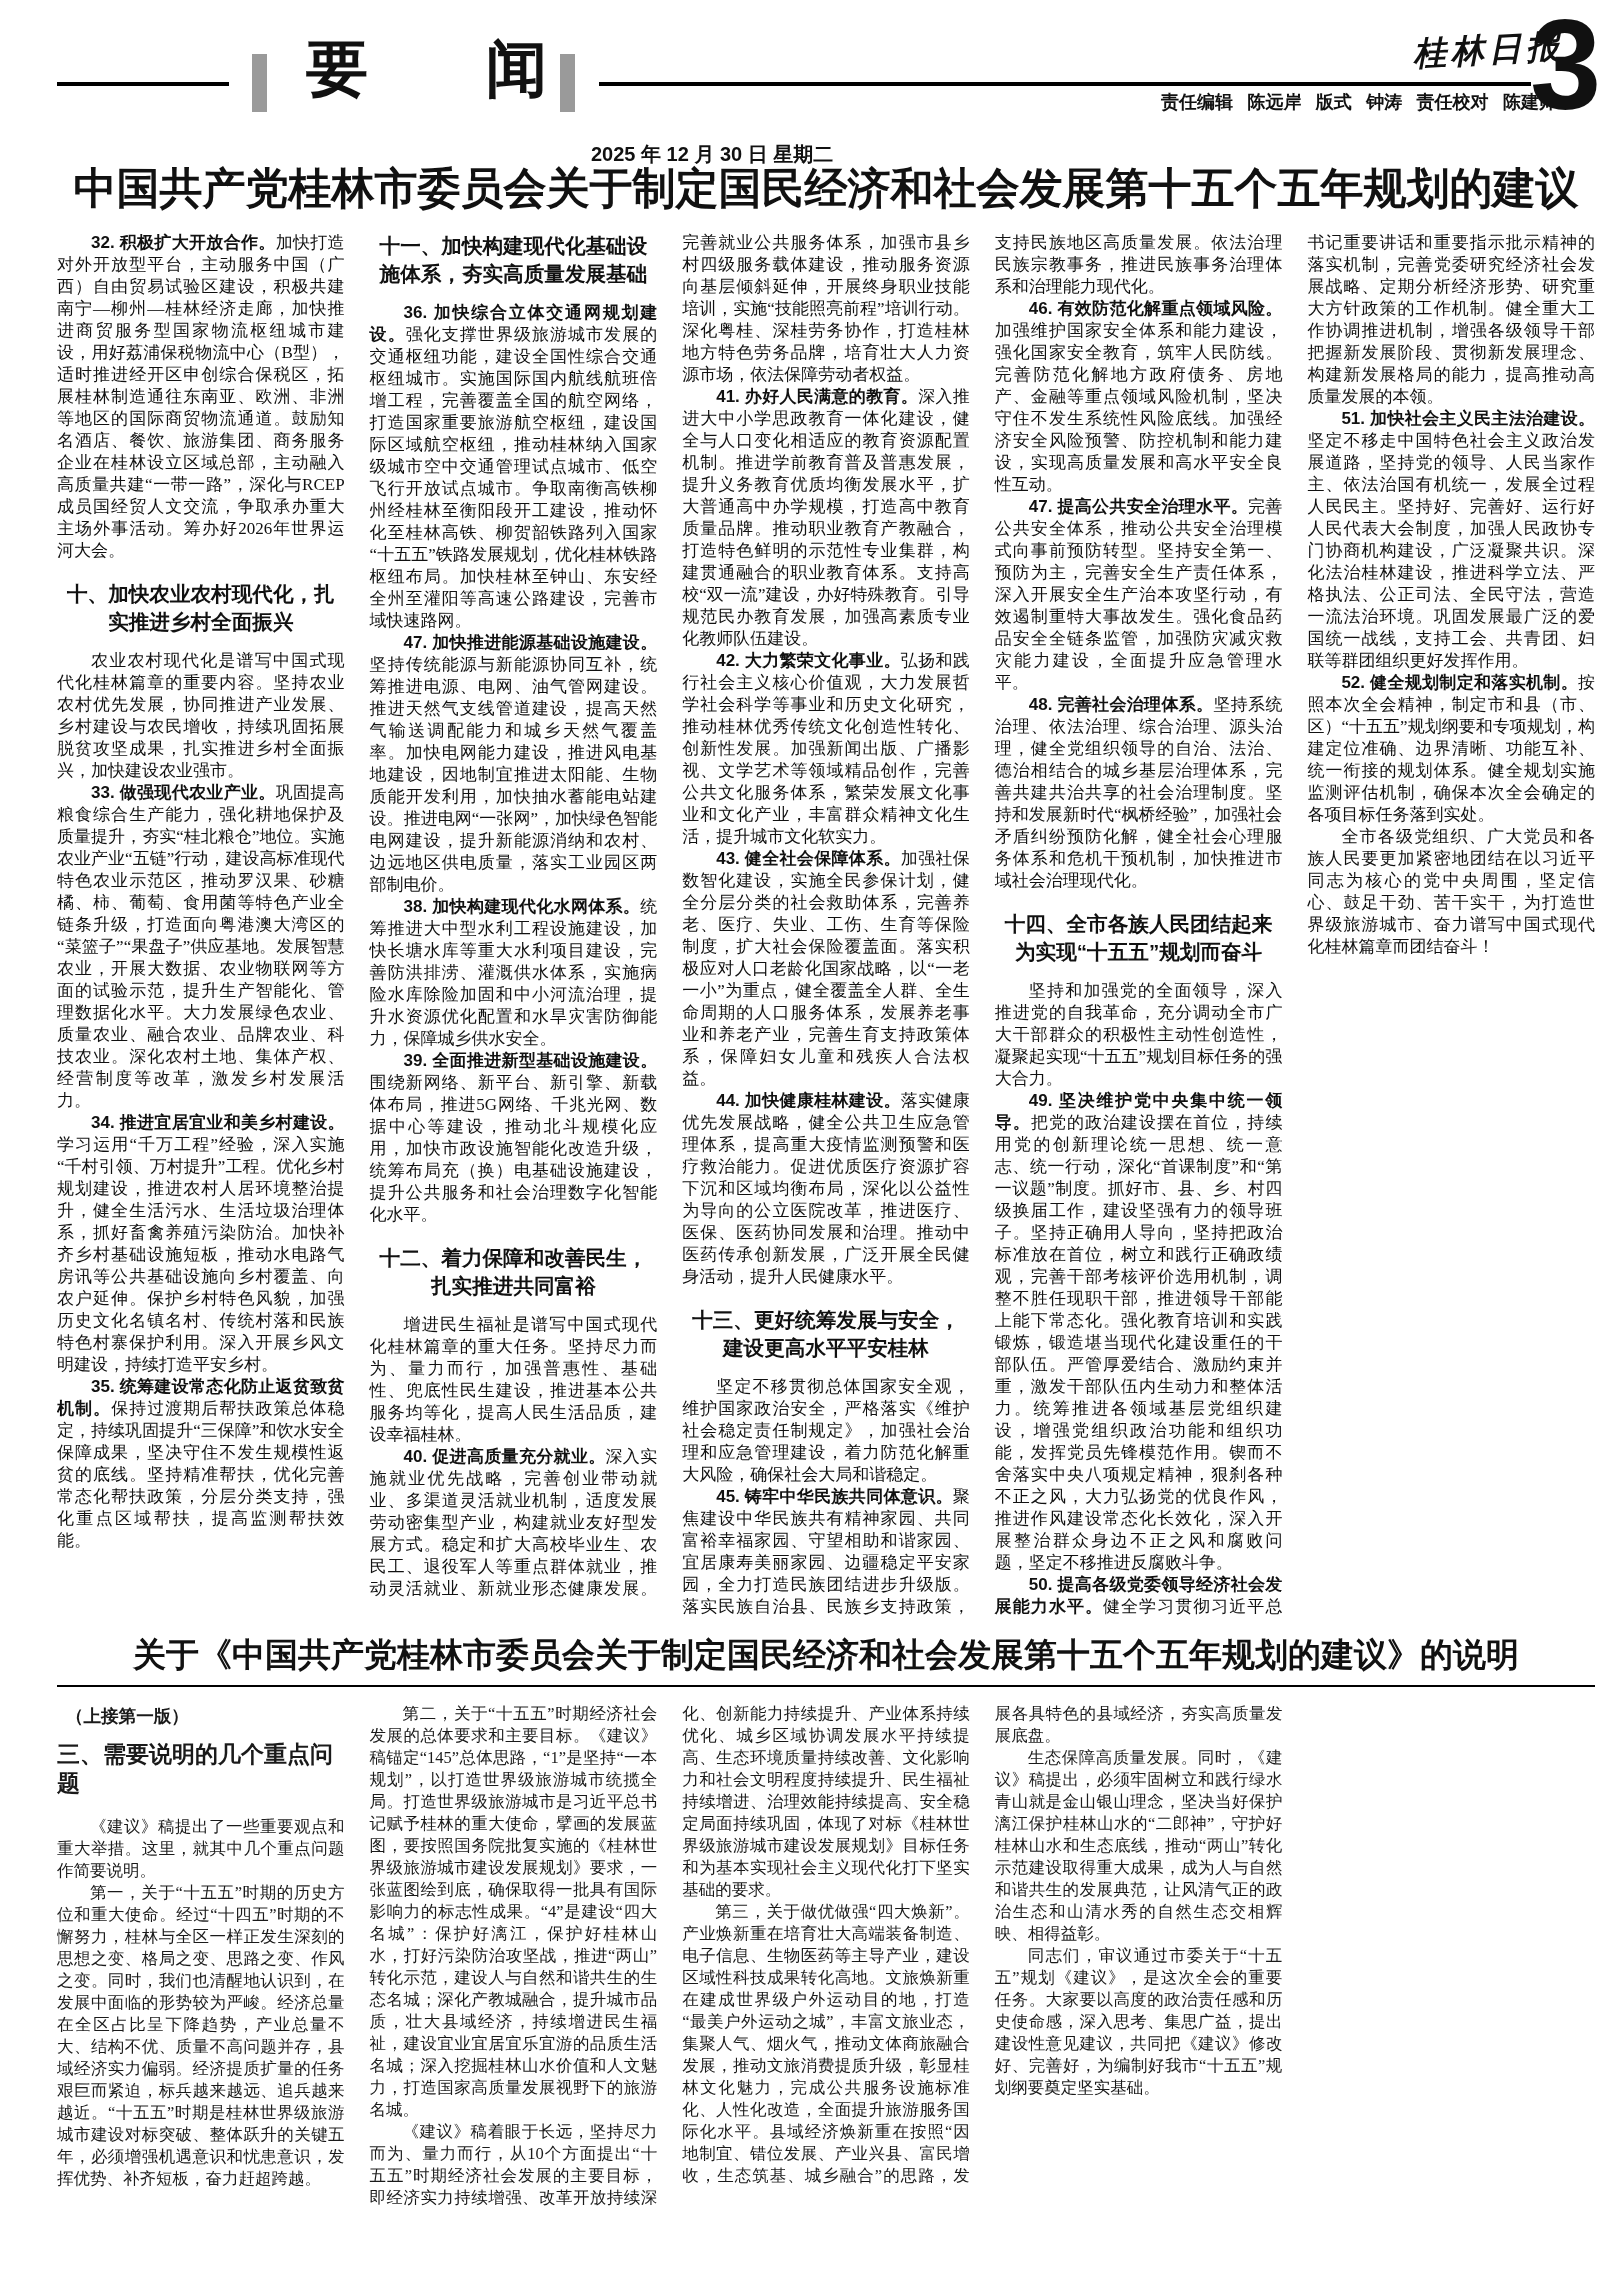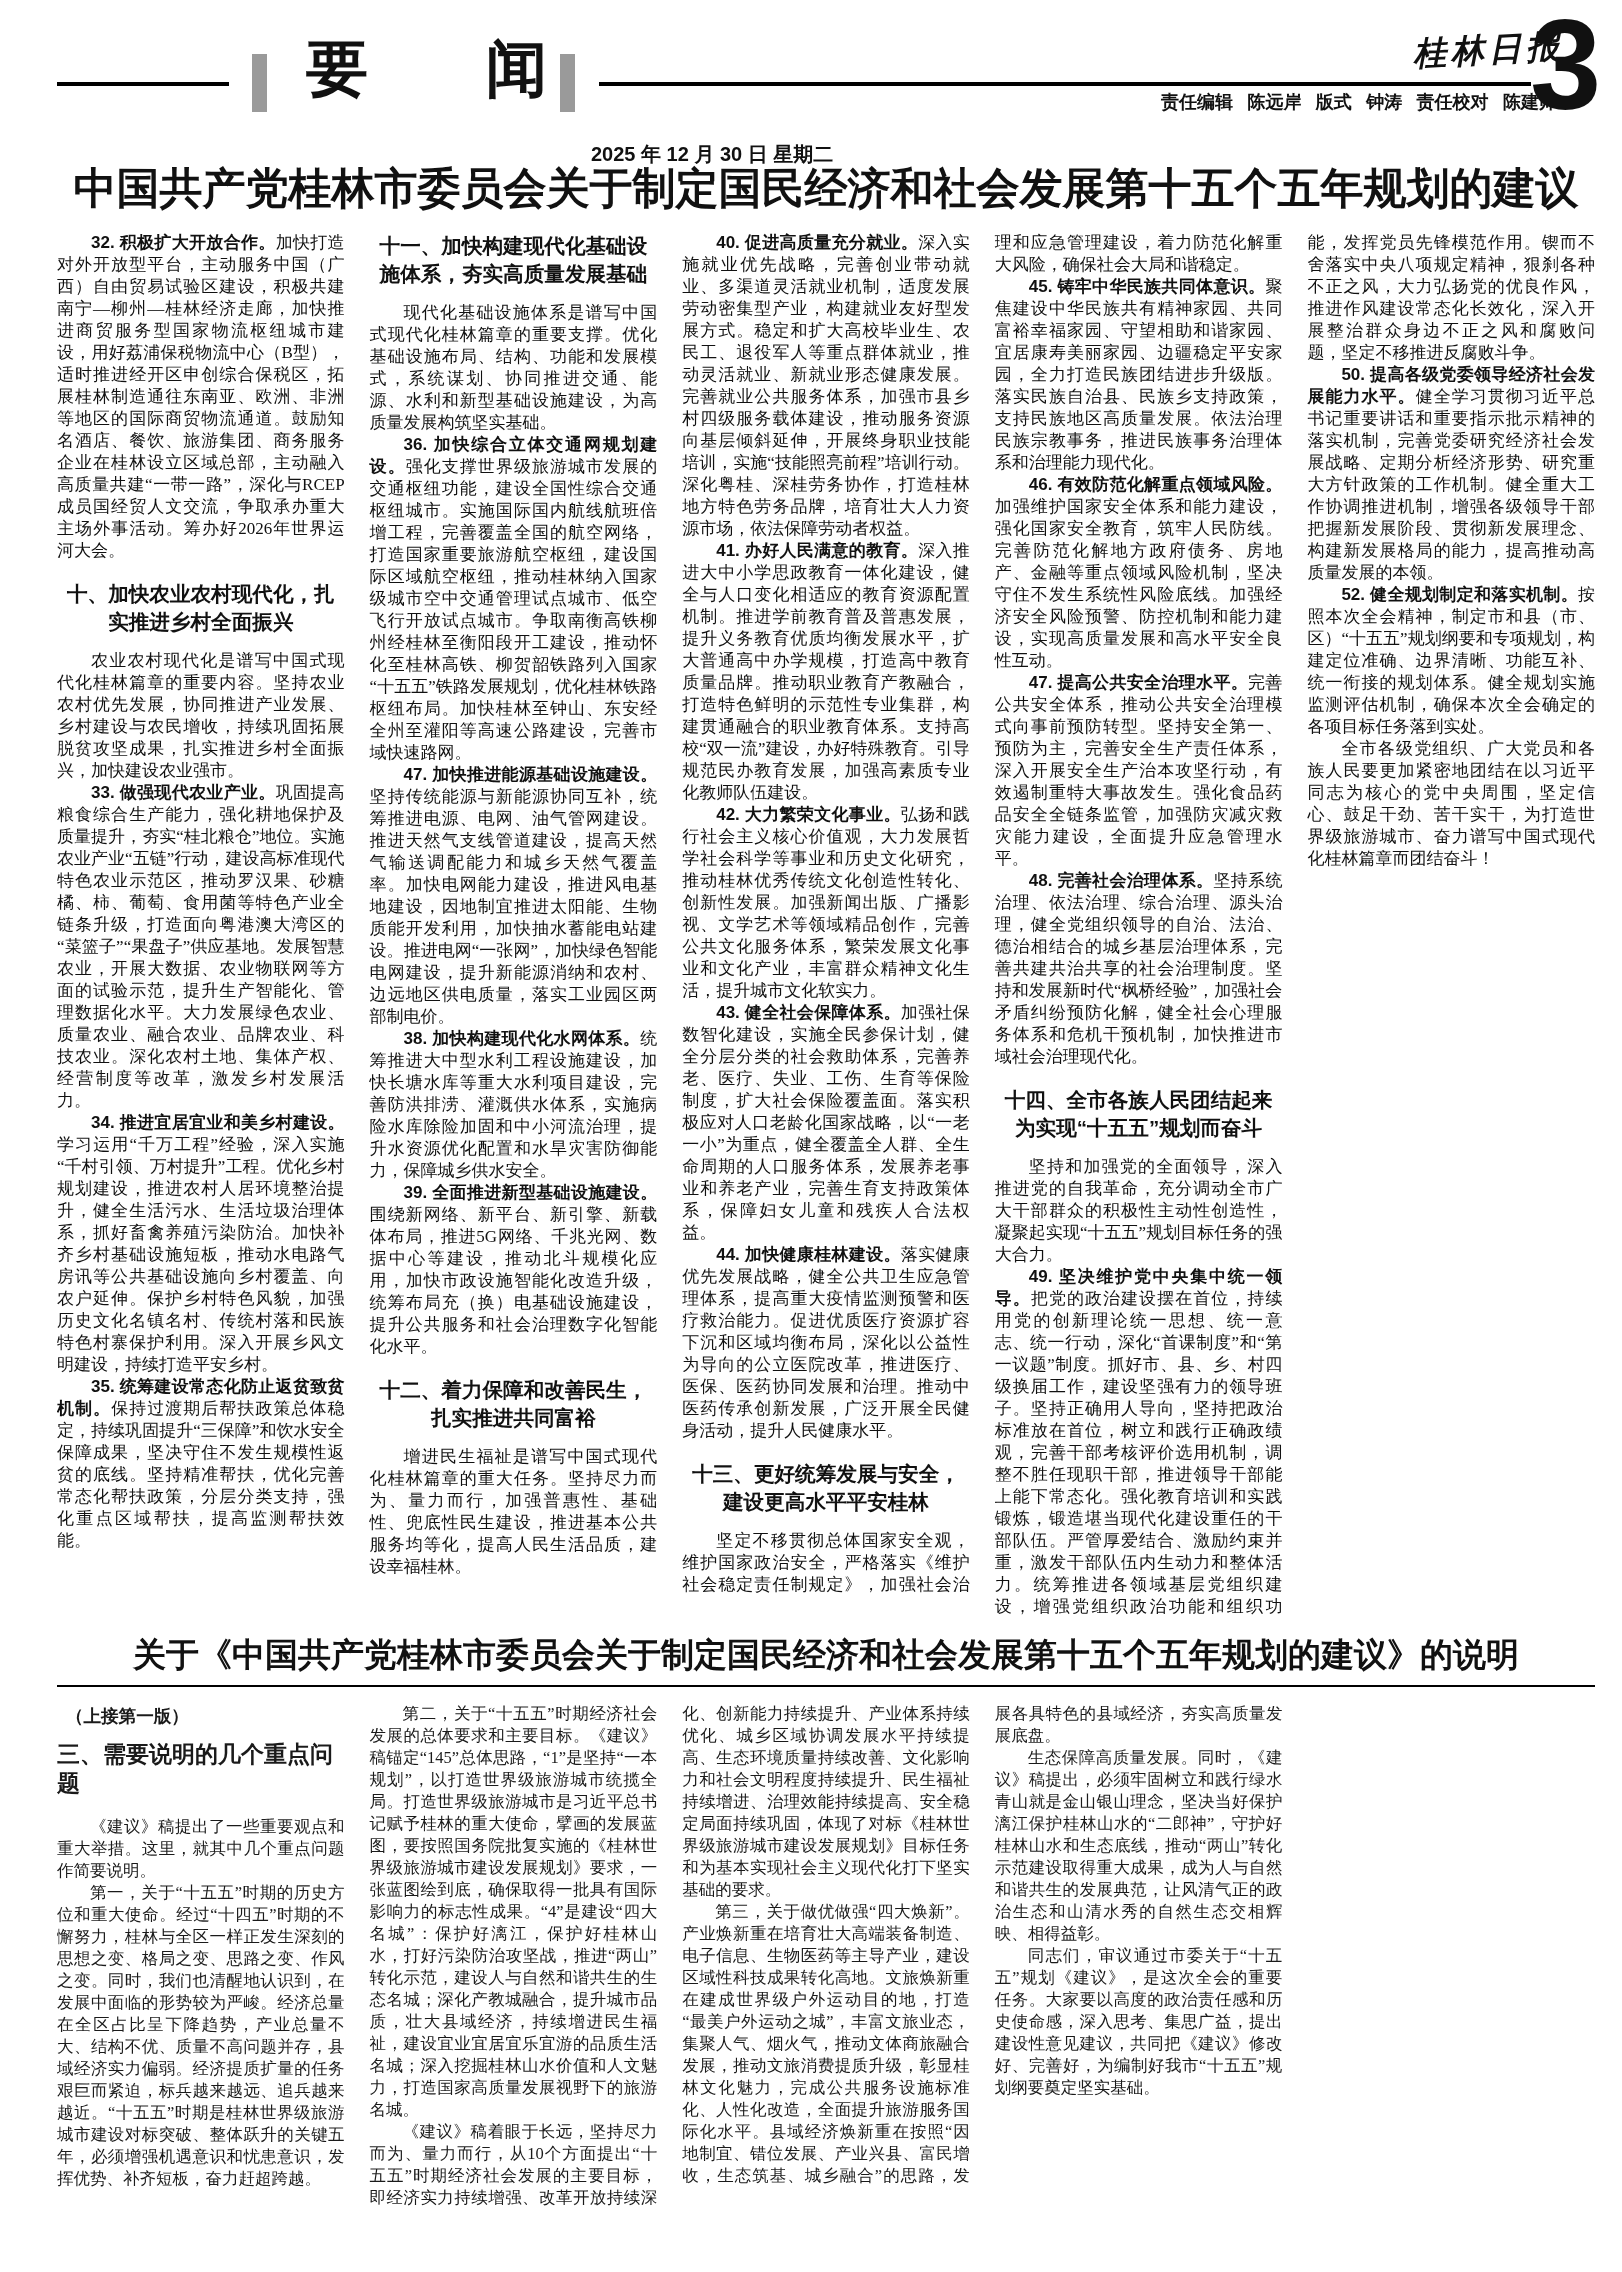--- a/index.html
+++ b/index.html
@@ -111,21 +111,20 @@
     <h1 class="main-headline">中国共产党桂林市委员会关于制定国民经济和社会发展第十五个五年规划的建议</h1>
 
     <div class="main-article">
         <p class="para"><span class="lead">32. 积极扩大开放合作。</span>加快打造对外开放型平台，主动服务中国（广西）自由贸易试验区建设，积极共建南宁—柳州—桂林经济走廊，加快推进商贸服务型国家物流枢纽城市建设，用好荔浦保税物流中心（B型），适时推进经开区申创综合保税区，拓展桂林制造通往东南亚、欧洲、非洲等地区的国际商贸物流通道。鼓励知名酒店、餐饮、旅游集团、商务服务企业在桂林设立区域总部，主动融入高质量共建“一带一路”，深化与RCEP成员国经贸人文交流，争取承办重大主场外事活动。筹办好2026年世界运河大会。</p>
         <div class="sec-heading">十、加快农业农村现代化，扎实推进乡村全面振兴</div>
         <p class="para">农业农村现代化是谱写中国式现代化桂林篇章的重要内容。坚持农业农村优先发展，协同推进产业发展、乡村建设与农民增收，持续巩固拓展脱贫攻坚成果，扎实推进乡村全面振兴，加快建设农业强市。</p>
         <p class="para"><span class="lead">33. 做强现代农业产业。</span>巩固提高粮食综合生产能力，强化耕地保护及质量提升，夯实“桂北粮仓”地位。实施农业产业“五链”行动，建设高标准现代特色农业示范区，推动罗汉果、砂糖橘、柿、葡萄、食用菌等特色产业全链条升级，打造面向粤港澳大湾区的“菜篮子”“果盘子”供应基地。发展智慧农业，开展大数据、农业物联网等方面的试验示范，提升生产智能化、管理数据化水平。大力发展绿色农业、质量农业、融合农业、品牌农业、科技农业。深化农村土地、集体产权、经营制度等改革，激发乡村发展活力。</p>
         <p class="para"><span class="lead">34. 推进宜居宜业和美乡村建设。</span>学习运用“千万工程”经验，深入实施“千村引领、万村提升”工程。优化乡村规划建设，推进农村人居环境整治提升，健全生活污水、生活垃圾治理体系，抓好畜禽养殖污染防治。加快补齐乡村基础设施短板，推动水电路气房讯等公共基础设施向乡村覆盖、向农户延伸。保护乡村特色风貌，加强历史文化名镇名村、传统村落和民族特色村寨保护利用。深入开展乡风文明建设，持续打造平安乡村。</p>
         <p class="para"><span class="lead">35. 统筹建设常态化防止返贫致贫机制。</span>保持过渡期后帮扶政策总体稳定，持续巩固提升“三保障”和饮水安全保障成果，坚决守住不发生规模性返贫的底线。坚持精准帮扶，优化完善常态化帮扶政策，分层分类支持，强化重点区域帮扶，提高监测帮扶效能。</p>
         <div class="sec-heading">十一、加快构建现代化基础设施体系，夯实高质量发展基础</div>
-        <p class="para">现代化基础设施体系是谱写中国式现代化桂林篇章的重要支撑。优化基础设施布局、结构、功能和发展模式，系统谋划、协同推进交通、能源、水利和新型基础设施建设，为高质量发展构筑坚实基础。</p>
         <p class="para"><span class="lead">36. 加快综合立体交通网规划建设。</span>强化支撑世界级旅游城市发展的交通枢纽功能，建设全国性综合交通枢纽城市。实施国际国内航线航班倍增工程，完善覆盖全国的航空网络，打造国家重要旅游航空枢纽，建设国际区域航空枢纽，推动桂林纳入国家级城市空中交通管理试点城市、低空飞行开放试点城市。争取南衡高铁柳州经桂林至衡阳段开工建设，推动怀化至桂林高铁、柳贺韶铁路列入国家“十五五”铁路发展规划，优化桂林铁路枢纽布局。加快桂林至钟山、东安经全州至灌阳等高速公路建设，完善市域快速路网。</p>
         <p class="para"><span class="lead">47. 加快推进能源基础设施建设。</span>坚持传统能源与新能源协同互补，统筹推进电源、电网、油气管网建设。推进天然气支线管道建设，提高天然气输送调配能力和城乡天然气覆盖率。加快电网能力建设，推进风电基地建设，因地制宜推进太阳能、生物质能开发利用，加快抽水蓄能电站建设。推进电网“一张网”，加快绿色智能电网建设，提升新能源消纳和农村、边远地区供电质量，落实工业园区两部制电价。</p>
         <p class="para"><span class="lead">38. 加快构建现代化水网体系。</span>统筹推进大中型水利工程设施建设，加快长塘水库等重大水利项目建设，完善防洪排涝、灌溉供水体系，实施病险水库除险加固和中小河流治理，提升水资源优化配置和水旱灾害防御能力，保障城乡供水安全。</p>
         <p class="para"><span class="lead">39. 全面推进新型基础设施建设。</span>围绕新网络、新平台、新引擎、新载体布局，推进5G网络、千兆光网、数据中心等建设，推动北斗规模化应用，加快市政设施智能化改造升级，统筹布局充（换）电基础设施建设，提升公共服务和社会治理数字化智能化水平。</p>
         <div class="sec-heading">十二、着力保障和改善民生，扎实推进共同富裕</div>
         <p class="para">增进民生福祉是谱写中国式现代化桂林篇章的重大任务。坚持尽力而为、量力而行，加强普惠性、基础性、兜底性民生建设，推进基本公共服务均等化，提高人民生活品质，建设幸福桂林。</p>
         <p class="para"><span class="lead">40. 促进高质量充分就业。</span>深入实施就业优先战略，完善创业带动就业、多渠道灵活就业机制，适度发展劳动密集型产业，构建就业友好型发展方式。稳定和扩大高校毕业生、农民工、退役军人等重点群体就业，推动灵活就业、新就业形态健康发展。完善就业公共服务体系，加强市县乡村四级服务载体建设，推动服务资源向基层倾斜延伸，开展终身职业技能培训，实施“技能照亮前程”培训行动。深化粤桂、深桂劳务协作，打造桂林地方特色劳务品牌，培育壮大人力资源市场，依法保障劳动者权益。</p>
         <p class="para"><span class="lead">41. 办好人民满意的教育。</span>深入推进大中小学思政教育一体化建设，健全与人口变化相适应的教育资源配置机制。推进学前教育普及普惠发展，提升义务教育优质均衡发展水平，扩大普通高中办学规模，打造高中教育质量品牌。推动职业教育产教融合，打造特色鲜明的示范性专业集群，构建贯通融合的职业教育体系。支持高校“双一流”建设，办好特殊教育。引导规范民办教育发展，加强高素质专业化教师队伍建设。</p>
         <p class="para"><span class="lead">42. 大力繁荣文化事业。</span>弘扬和践行社会主义核心价值观，大力发展哲学社会科学等事业和历史文化研究，推动桂林优秀传统文化创造性转化、创新性发展。加强新闻出版、广播影视、文学艺术等领域精品创作，完善公共文化服务体系，繁荣发展文化事业和文化产业，丰富群众精神文化生活，提升城市文化软实力。</p>
         <p class="para"><span class="lead">43. 健全社会保障体系。</span>加强社保数智化建设，实施全民参保计划，健全分层分类的社会救助体系，完善养老、医疗、失业、工伤、生育等保险制度，扩大社会保险覆盖面。落实积极应对人口老龄化国家战略，以“一老一小”为重点，健全覆盖全人群、全生命周期的人口服务体系，发展养老事业和养老产业，完善生育支持政策体系，保障妇女儿童和残疾人合法权益。</p>
@@ -133,20 +132,21 @@
         <div class="sec-heading">十三、更好统筹发展与安全，建设更高水平平安桂林</div>
         <p class="para">坚定不移贯彻总体国家安全观，维护国家政治安全，严格落实《维护社会稳定责任制规定》，加强社会治理和应急管理建设，着力防范化解重大风险，确保社会大局和谐稳定。</p>
         <p class="para"><span class="lead">45. 铸牢中华民族共同体意识。</span>聚焦建设中华民族共有精神家园、共同富裕幸福家园、守望相助和谐家园、宜居康寿美丽家园、边疆稳定平安家园，全力打造民族团结进步升级版。落实民族自治县、民族乡支持政策，支持民族地区高质量发展。依法治理民族宗教事务，推进民族事务治理体系和治理能力现代化。</p>
         <p class="para"><span class="lead">46. 有效防范化解重点领域风险。</span>加强维护国家安全体系和能力建设，强化国家安全教育，筑牢人民防线。完善防范化解地方政府债务、房地产、金融等重点领域风险机制，坚决守住不发生系统性风险底线。加强经济安全风险预警、防控机制和能力建设，实现高质量发展和高水平安全良性互动。</p>
         <p class="para"><span class="lead">47. 提高公共安全治理水平。</span>完善公共安全体系，推动公共安全治理模式向事前预防转型。坚持安全第一、预防为主，完善安全生产责任体系，深入开展安全生产治本攻坚行动，有效遏制重特大事故发生。强化食品药品安全全链条监管，加强防灾减灾救灾能力建设，全面提升应急管理水平。</p>
         <p class="para"><span class="lead">48. 完善社会治理体系。</span>坚持系统治理、依法治理、综合治理、源头治理，健全党组织领导的自治、法治、德治相结合的城乡基层治理体系，完善共建共治共享的社会治理制度。坚持和发展新时代“枫桥经验”，加强社会矛盾纠纷预防化解，健全社会心理服务体系和危机干预机制，加快推进市域社会治理现代化。</p>
         <div class="sec-heading">十四、全市各族人民团结起来 为实现“十五五”规划而奋斗</div>
         <p class="para">坚持和加强党的全面领导，深入推进党的自我革命，充分调动全市广大干部群众的积极性主动性创造性，凝聚起实现“十五五”规划目标任务的强大合力。</p>
         <p class="para"><span class="lead">49. 坚决维护党中央集中统一领导。</span>把党的政治建设摆在首位，持续用党的创新理论统一思想、统一意志、统一行动，深化“首课制度”和“第一议题”制度。抓好市、县、乡、村四级换届工作，建设坚强有力的领导班子。坚持正确用人导向，坚持把政治标准放在首位，树立和践行正确政绩观，完善干部考核评价选用机制，调整不胜任现职干部，推进领导干部能上能下常态化。强化教育培训和实践锻炼，锻造堪当现代化建设重任的干部队伍。严管厚爱结合、激励约束并重，激发干部队伍内生动力和整体活力。统筹推进各领域基层党组织建设，增强党组织政治功能和组织功能，发挥党员先锋模范作用。锲而不舍落实中央八项规定精神，狠刹各种不正之风，大力弘扬党的优良作风，推进作风建设常态化长效化，深入开展整治群众身边不正之风和腐败问题，坚定不移推进反腐败斗争。</p>
         <p class="para"><span class="lead">50. 提高各级党委领导经济社会发展能力水平。</span>健全学习贯彻习近平总书记重要讲话和重要指示批示精神的落实机制，完善党委研究经济社会发展战略、定期分析经济形势、研究重大方针政策的工作机制。健全重大工作协调推进机制，增强各级领导干部把握新发展阶段、贯彻新发展理念、构建新发展格局的能力，提高推动高质量发展的本领。</p>
+        <p class="para"><span class="lead">51. 加快社会主义民主法治建设。</span>坚定不移走中国特色社会主义政治发展道路，坚持党的领导、人民当家作主、依法治国有机统一，发展全过程人民民主。坚持好、完善好、运行好人民代表大会制度，加强人民政协专门协商机构建设，广泛凝聚共识。深化法治桂林建设，推进科学立法、严格执法、公正司法、全民守法，营造一流法治环境。巩固发展最广泛的爱国统一战线，支持工会、共青团、妇联等群团组织更好发挥作用。</p>
         <p class="para"><span class="lead">52. 健全规划制定和落实机制。</span>按照本次全会精神，制定市和县（市、区）“十五五”规划纲要和专项规划，构建定位准确、边界清晰、功能互补、统一衔接的规划体系。健全规划实施监测评估机制，确保本次全会确定的各项目标任务落到实处。</p>
         <p class="para">全市各级党组织、广大党员和各族人民要更加紧密地团结在以习近平同志为核心的党中央周围，坚定信心、鼓足干劲、苦干实干，为打造世界级旅游城市、奋力谱写中国式现代化桂林篇章而团结奋斗！</p>
       </div>
 
     <h2 class="second-headline">关于《中国共产党桂林市委员会关于制定国民经济和社会发展第十五个五年规划的建议》的说明</h2>
     <hr class="headline-rule">
 
     <div class="second-article">
         <div class="note">（上接第一版）</div>
         <div class="h2-heading">三、需要说明的几个重点问题</div>

